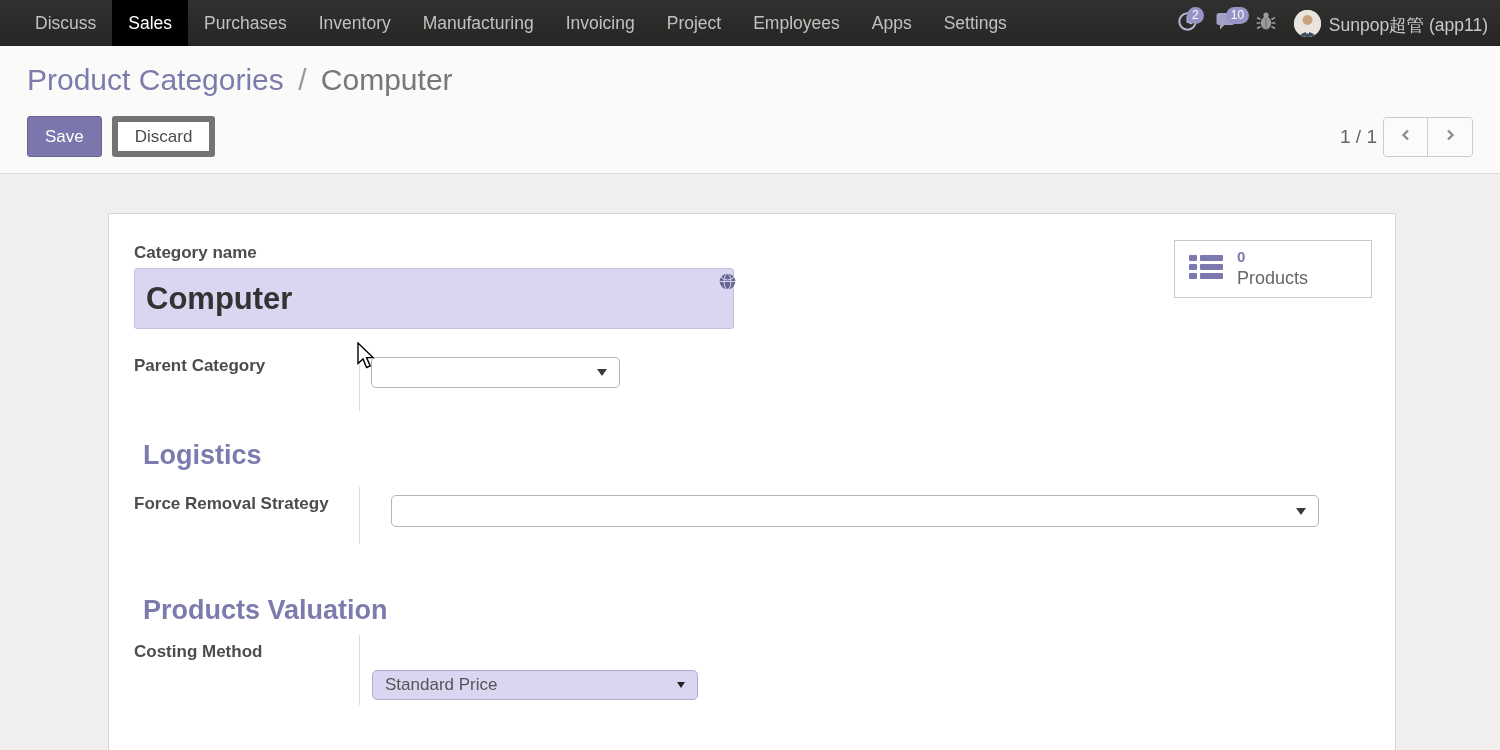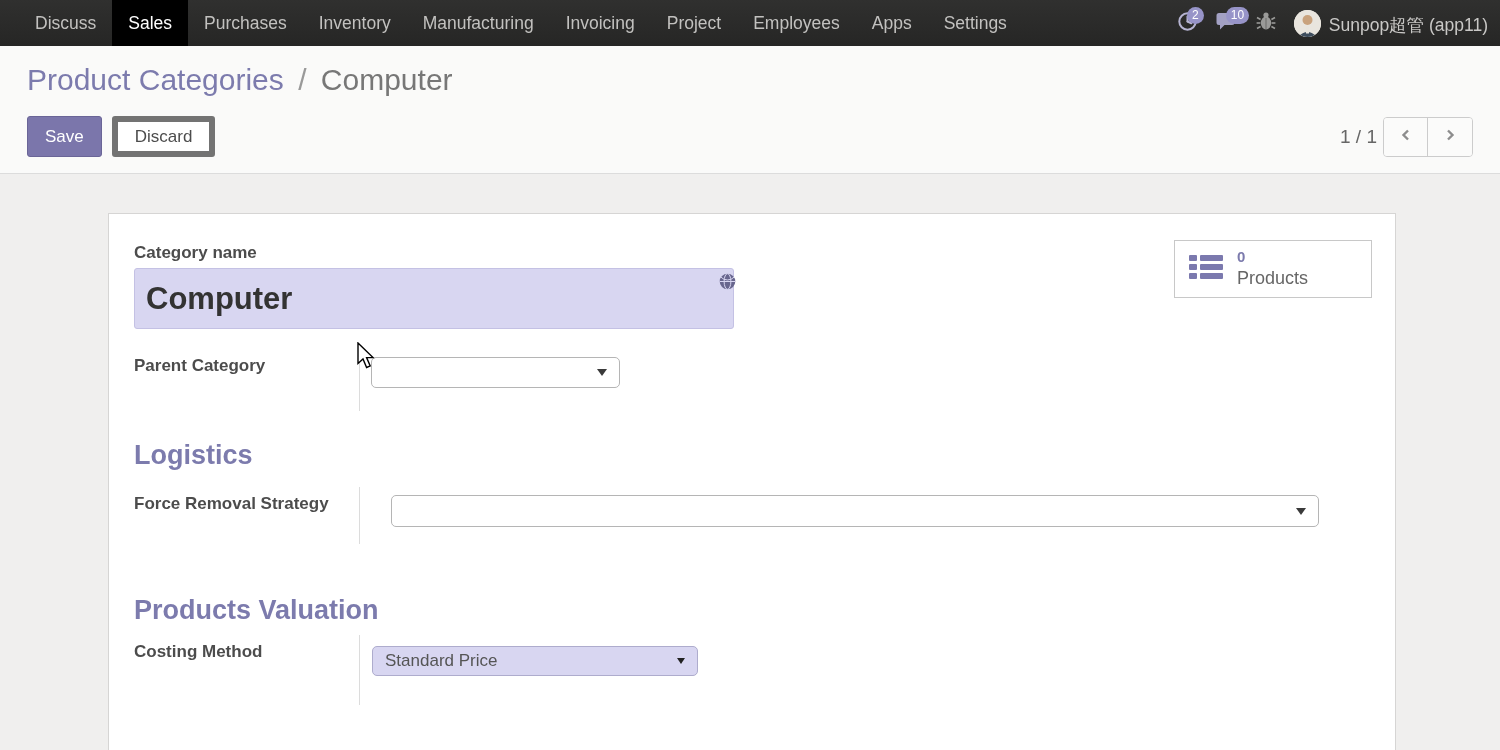--- a/index.html
+++ b/index.html
@@ -139,27 +139,27 @@
   .select-caret {
     margin-left: auto;
     width: 0; height: 0;
     border-left: 5.5px solid transparent;
     border-right: 5.5px solid transparent;
     border-top: 7px solid #3a3a3a;
   }
   .sel-parent { left: 262px; top: 143px; width: 249px; height: 31px; }
   .sel-removal { left: 282px; top: 281px; width: 928px; height: 32px; }
   .sel-costing {
-    left: 263px; top: 432px; width: 326px; height: 30px;
+    left: 263px; top: 456px; width: 326px; height: 30px;
     background: #d8d6f1; border-color: #aeaccd;
   }
   .sel-costing .select-caret { border-top-color: #222; border-left-width: 4.5px; border-right-width: 4.5px; border-top-width: 6px; }
 
   .section-heading {
-    position: absolute; left: 25px;
+    position: absolute; left: 34px;
     font-size: 27px; font-weight: bold; color: #7c7bad;
   }
   .heading-logistics { top: 226px; }
   .heading-inventory { top: 381px; }
 
   .lbl-removal { position: absolute; left: 25px; top: 280px; }
   .lbl-costing { position: absolute; left: 25px; top: 428px; }
 
   .smart-button {
     position: absolute; right: 23px; top: 26px;

